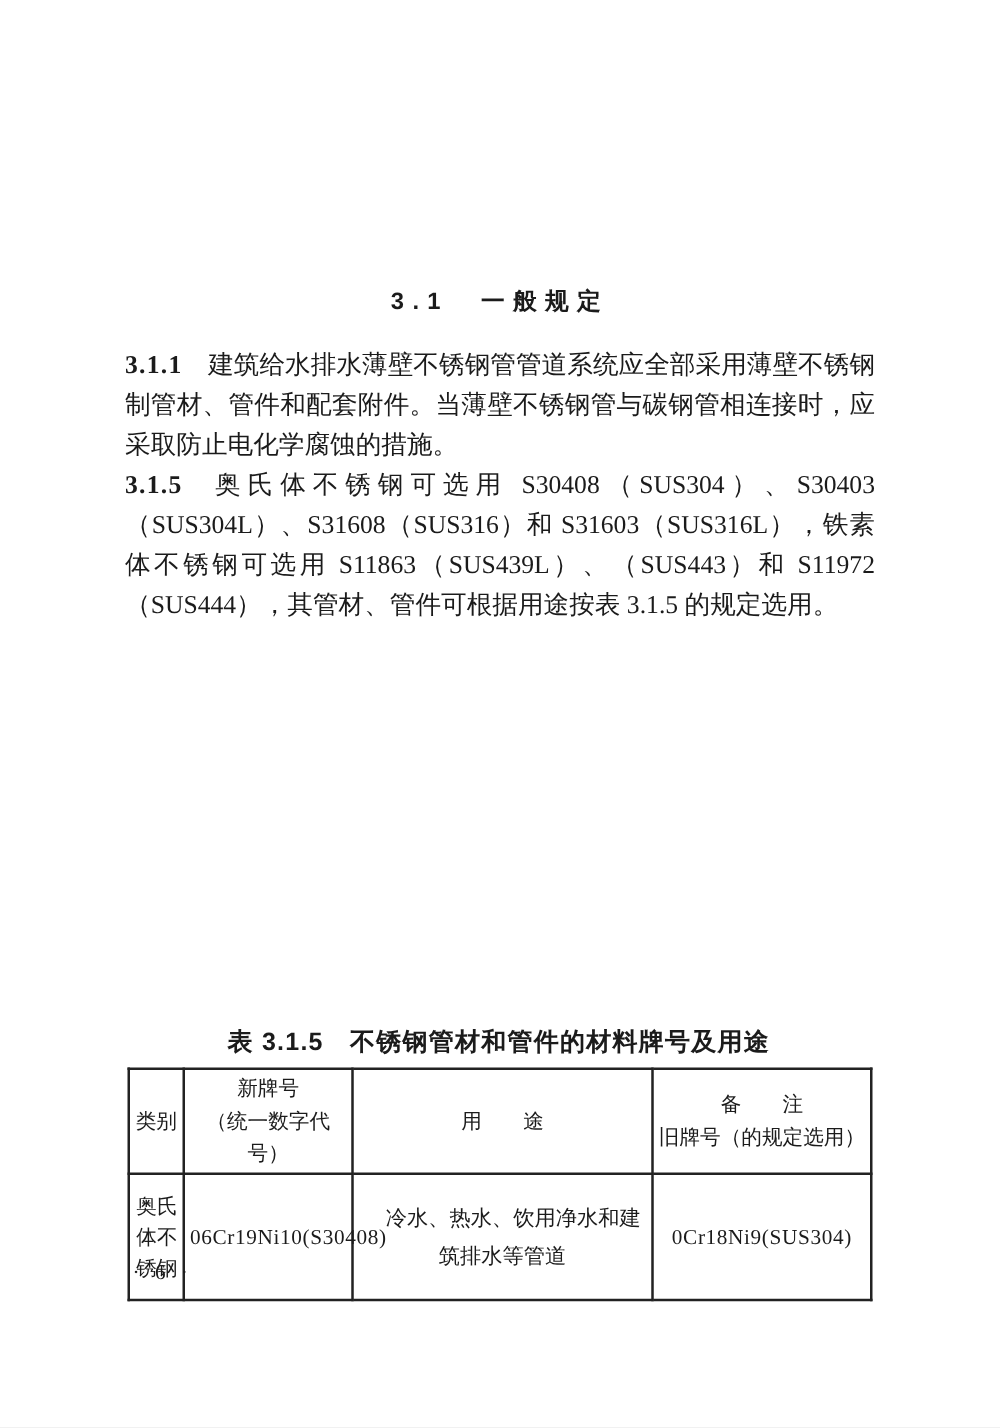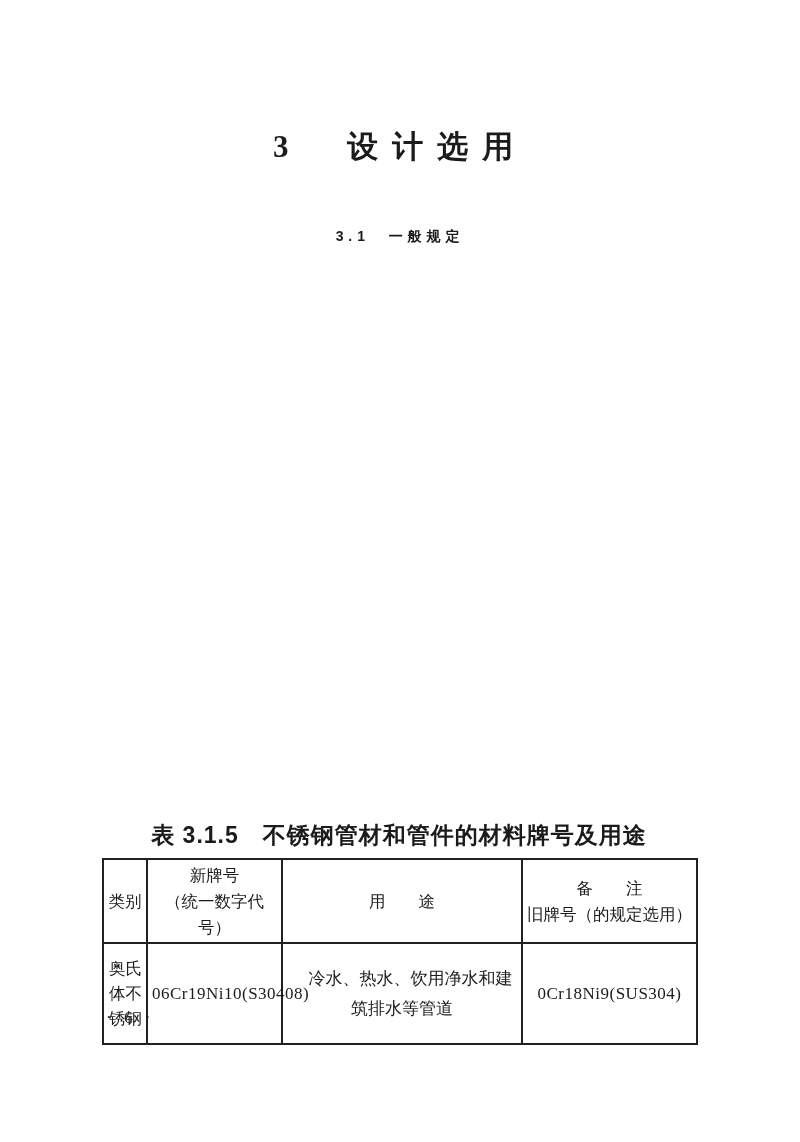--- a/index.html
+++ b/index.html
@@ -29,21 +29,21 @@
     letter-spacing: 0.45em;
     font-family: "Liberation Serif", serif;
   }
   .section-title {
     position: absolute;
     top: 228px;
     left: 0;
     width: 100%;
     margin: 0;
     text-align: center;
-    font-size: 14px;
+    font-size: 19px;
     font-weight: bold;
     letter-spacing: 0.35em;
     font-family: "Liberation Sans", sans-serif;
   }
   .body-text {
     position: absolute;
     top: 276px;
     left: 100px;
     width: 600px;
     font-size: 20.5px;
@@ -63,21 +63,21 @@
     text-indent: 2em;
   }
   .table-block {
     position: absolute;
     top: 820px;
     left: 102px;
     width: 594px;
   }
   .table-caption {
     text-align: center;
-    font-size: 23px;
+    font-size: 20px;
     font-weight: bold;
     font-family: "Liberation Sans", sans-serif;
     letter-spacing: 1px;
     margin-bottom: 7px;
   }
   table.spec {
     border-collapse: collapse;
     table-layout: fixed;
     width: 594px;
     font-size: 17px;
@@ -128,25 +128,26 @@
     left: 106px;
     font-size: 17px;
     letter-spacing: 4px;
   }
 </style>
 </head>
 <body>
 
 <div class="page">
 
-  <h1 class="chapter-title">3　设计选用</h1>
 
   <h2 class="section-title">3.1　一般规定</h2>
 
   <div class="body-text">
+    <p><span class="clause-num">3.1.1</span><span>建筑给水排水薄壁不锈钢管管道系统应全部采用薄壁不锈钢制管材、管件和配套附件。当薄壁不锈钢管与碳钢管相连接时，应采取防止电化学腐蚀的措施。</span></p>
+    <p><span class="clause-num">3.1.5</span><span>奥氏体不锈钢可选用 S30408（SUS304）、S30403（SUS304L）、S31608（SUS316）和 S31603（SUS316L），铁素体不锈钢可选用 S11863（SUS439L）、（SUS443）和 S11972（SUS444），其管材、管件可根据用途按表 3.1.5 的规定选用。</span></p>
   </div>
 
   <div class="table-block">
     <div class="table-caption">表 3.1.5　不锈钢管材和管件的材料牌号及用途</div>
     <table class="spec">
       <colgroup>
         <col class="c1">
           <col class="c2">
           <col class="c3">
           <col class="c4">

